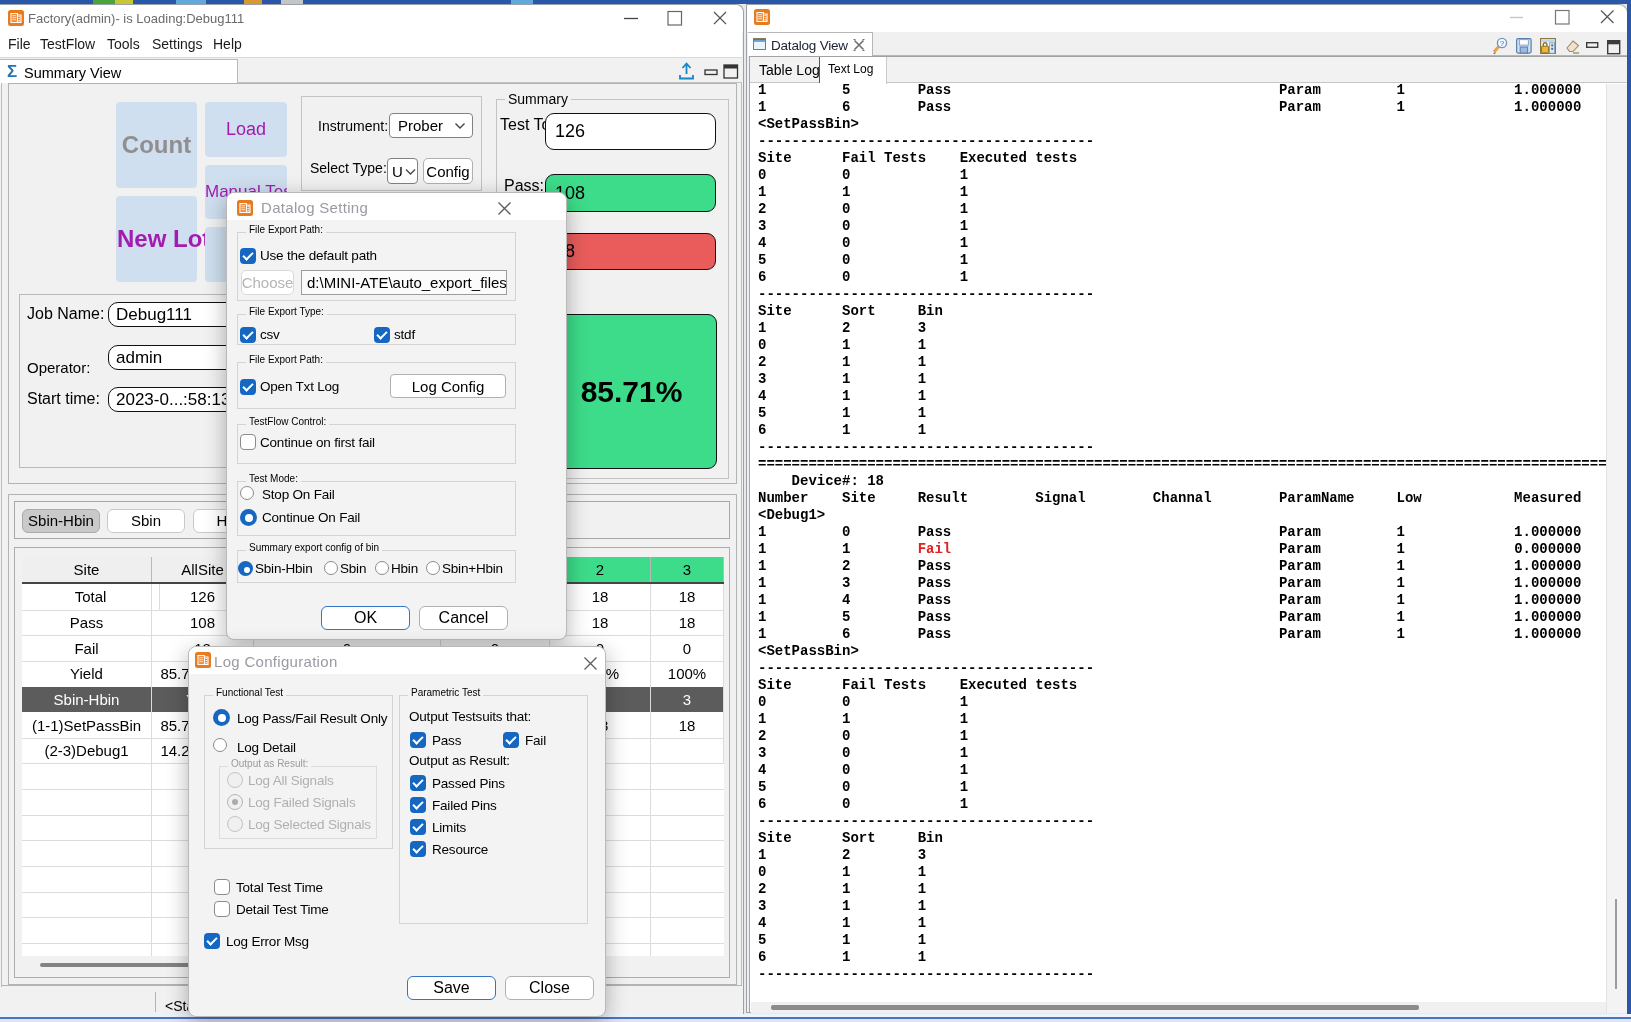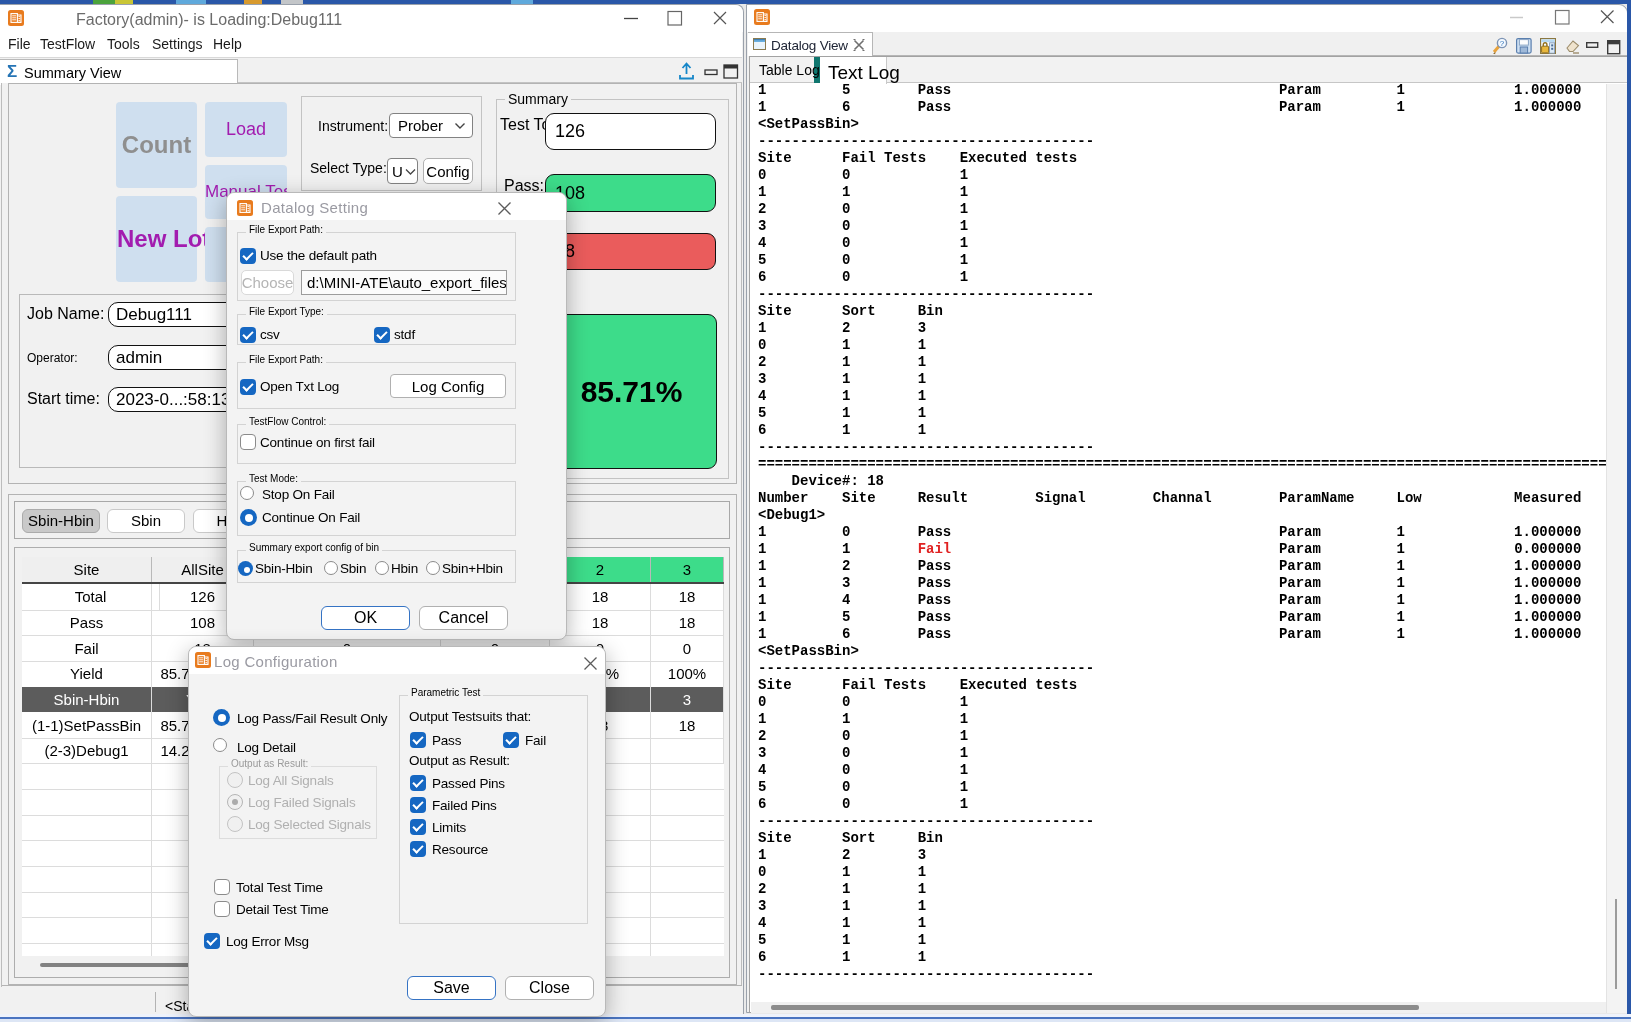--- a/index.html
+++ b/index.html
@@ -8,21 +8,21 @@
 
 #topstrip{left:0;top:0;width:1631px;height:4px;background:#2a57a8;z-index:5;}
 #topstrip .sp{position:absolute;top:0;height:4px;}
 #botstrip{left:0;top:1014px;width:1631px;height:8px;background:#eef2fb;z-index:5;}
 #botstrip .bl{position:absolute;left:0;top:3px;width:1631px;height:2px;background:#4a74c0;}
 #botstrip .b2{position:absolute;left:0;top:5px;width:1631px;height:3px;background:#dde6f5;}
 
 #lwin{left:0;top:4px;width:744px;height:1011px;background:#f1f1f1;border:1px solid #9aa1ab;border-left:none;border-radius:0 8px 0 0;z-index:1;}
 #rwin{left:746px;top:4px;width:882px;height:1009px;background:#f0f0f0;border:1px solid #9aa1ab;border-radius:0 9px 0 0;z-index:1;}
 .titlebar{position:absolute;left:0;top:0;right:0;height:27px;background:#fff;border-radius:0 8px 0 0;}
-.ttext{position:absolute;left:28px;top:6px;font-size:16px;color:#6b6b6b;margin-left:48px;}
+.ttext{position:absolute;left:28px;top:6px;font-size:13px;color:#6b6b6b;}
 
 #lmenu{left:0;top:27px;width:742px;height:25px;background:#fff;}
 #lmenu span{position:absolute;top:4px;font-size:14px;color:#1a1a1a;}
 #ltabrow{left:0;top:52px;width:742px;height:26px;background:#f1f1f1;border-bottom:1px solid #c3c3c3;border-top:1px solid #d9d9d9;}
 #ltab{position:absolute;left:0;top:1px;width:238px;height:26px;background:#fff;border:1px solid #b9b9b9;border-bottom:none;border-left:none;}
 #ltab .sig{position:absolute;left:7px;top:2px;font-size:17px;font-weight:700;color:#2574b5;}
 #ltab .tx{position:absolute;left:24px;top:5px;font-size:14.5px;color:#000;}
 
 #lbody{left:1px;top:78px;width:741px;height:904px;background:#f1f1f1;border-left:1px solid #bcbcbc;border-right:1px solid #bcbcbc;}
 .panel{position:absolute;background:#f1f1f1;border:1px solid #b3b3b3;}
@@ -57,24 +57,24 @@
 .rddissel:after{content:"";position:absolute;left:3.5px;top:3.5px;width:6px;height:6px;border-radius:50%;background:#ababab;}
 .btn{position:absolute;background:#fff;border:1px solid #b0b0b0;border-radius:6px;display:flex;align-items:center;justify-content:center;font-size:16px;color:#000;}
 .btn.def{border:1.5px solid #3573c4;}
 .glab{font-size:13.5px;color:#000;position:absolute;white-space:nowrap;letter-spacing:-0.2px;}
 
 #rtabrow{position:absolute;left:1px;top:27px;width:879px;height:24px;background:#f0f0f0;border-bottom:1px solid #b6b6b6;}
 #rtab{position:absolute;left:1px;top:27px;width:125px;height:24px;background:#fff;border:1px solid #b6b6b6;border-left:none;border-bottom:none;}
 #rtab .tx{position:absolute;left:23px;top:5px;font-size:13.5px;color:#202636;white-space:nowrap;letter-spacing:-0.2px;}
 #rview{position:absolute;left:2px;top:51px;width:880px;height:957px;border:1px solid #a2a2a2;background:#fff;}
 #rsubtabs{position:absolute;left:0;top:0;width:878px;height:26px;background:#f2f2f2;border-bottom:1px solid #c6c6c6;}
-#rsub1{position:absolute;left:0;top:0;width:70px;height:26px;border-right:6px solid #0f766e;}
+#rsub1{position:absolute;left:0;top:0;width:70px;height:26px;border-right:1px solid #0f766e;}
 #rsub1 .tx{position:absolute;left:9px;top:5px;font-size:14px;color:#000;white-space:nowrap;}
 #rsub2{position:absolute;left:70px;top:0;width:67px;height:27px;background:#fff;border-right:1px solid #c9c9c9;}
-#rsub2 .tx{position:absolute;left:8px;top:5px;font-size:19px;color:#000;white-space:nowrap;}
+#rsub2 .tx{position:absolute;left:8px;top:5px;font-size:12px;color:#000;white-space:nowrap;}
 #rlog{position:absolute;left:1px;top:27px;width:855px;height:918px;background:#fff;overflow:hidden;}
 #rlog pre{position:absolute;left:7px;top:-2px;font-family:"Liberation Mono",monospace;font-size:14px;line-height:17px;color:#000;font-weight:700;}
 #rlog .fr{color:#e02222;}
 #rhscroll{position:absolute;left:1px;top:945px;width:855px;height:11px;background:#f0f0f0;}
 #rhscroll .th1{position:absolute;left:20px;top:3px;width:648px;height:5px;background:#8c8c8c;border-radius:2px;}
 #rvscroll{position:absolute;left:856px;top:27px;width:22px;height:929px;background:#f3f3f3;border-left:1px solid #e3e3e3;}
 #rvscroll .th2{position:absolute;left:8px;top:815px;width:2px;height:90px;background:#9b9b9b;}
 svg{display:block;}
 </style></head>
 <body>
@@ -152,21 +152,21 @@
 <div class="lab" style="left:498px;top:33px;font-size:16px;">Test Total:</div>
 <div class="sfield" style="left:543px;top:30px;width:171px;height:37px;background:#fff;">126</div>
 <div class="lab" style="left:502px;top:94px;font-size:16px;">Pass:</div>
 <div class="sfield" style="left:543px;top:91px;width:171px;height:38px;background:#3ddc8a;">108</div>
 <div class="lab" style="left:502px;top:152px;font-size:16px;">Fail Count:</div>
 <div class="sfield" style="left:543px;top:150px;width:171px;height:37px;background:#ea5c5c;">18</div>
 <div class="lab" style="left:502px;top:298px;font-size:16px;">Yield:</div>
 <div class="sfield" style="left:544px;top:231px;width:171px;height:155px;background:#3ddc8a;justify-content:center;padding-left:0;font-size:30px;font-weight:700;">85.71%</div>
 <div class="lab" style="left:25px;top:222px;font-size:16px;">Job Name:</div>
 <div class="jinput" style="left:106px;top:219px;width:204px;height:25px;">Debug111</div>
-<div class="lab" style="left:25px;top:268px;font-size:12px;">Operator:</div>
+<div class="lab" style="left:25px;top:276px;font-size:15px;">Operator:</div>
 <div class="jinput" style="left:106px;top:262px;width:204px;height:25px;">admin</div>
 <div class="lab" style="left:25px;top:307px;font-size:16px;">Start time:</div>
 <div class="jinput" style="left:106px;top:304px;width:204px;height:25px;">2023-0...:58:13</div>
 <div class="panel" style="left:6px;top:411px;width:729px;height:491px;"></div>
 <div class="panel" style="left:12px;top:418px;width:716px;height:38px;border-color:#a8a8a8;"></div>
 <div class="abs" style="left:20px;top:426px;width:78px;height:24px;background:#c9c9c9;border:1px solid #ababab;border-radius:6px;text-align:center;font-size:15px;line-height:22px;">Sbin-Hbin</div>
 <div class="abs" style="left:105px;top:426px;width:78px;height:24px;background:#fff;border:1px solid #c9c9c9;border-radius:6px;text-align:center;font-size:15px;line-height:22px;">Sbin</div>
 <div class="abs" style="left:191px;top:426px;width:78px;height:24px;background:#fff;border:1px solid #c9c9c9;border-radius:6px;text-align:center;font-size:15px;line-height:22px;">Hbin</div>
 <div id="tblwrap" style="left:12px;top:464px;width:716px;height:431px;">
 <div id="tbl" style="left:7px;top:9px;width:702px;height:399px;">
@@ -458,20 +458,23 @@
     </div>
 <svg class="abs" style="left:6px;top:5px" width="16" height="16" viewBox="0 0 16 16">
 <rect x="0" y="0" width="16" height="16" rx="2.5" fill="#e87b1e"></rect>
 <rect x="3" y="3.6" width="6.4" height="8.8" fill="none" stroke="#fff" stroke-width="1.1"></rect>
 <path d="M9.4 5.0 H13 V12.4 H9.4" fill="none" stroke="#fff" stroke-width="1.1"></path>
 <path d="M4.2 5.8h4M4.2 7.8h4M4.2 9.8h4M10.4 6.6h1.8M10.4 8.6h1.8M10.4 10.6h1.8" stroke="#fff" stroke-width="0.9"></path>
 </svg>
 <svg class="dx" style="left:394px;top:9px" width="15" height="15" viewBox="0 0 15 15">
 <path d="M1.5 1.5 L13.5 13.5 M13.5 1.5 L1.5 13.5" stroke="#5c5c5c" stroke-width="1.3"></path>
     </svg>
+<div class="gbox" style="left:15px;top:48px;width:189px;height:154px;border-color:#d3d3d3;">
+      <span class="gl" style="background:#f3f3f3;">Functional Test</span>
+    </div>
 <div class="rdsel" style="left:24px;top:62px;"></div>
 <div class="glab" style="left:48px;top:64px;">Log Pass/Fail Result Only</div>
 <div class="rd" style="left:24px;top:91px;"></div>
 <div class="glab" style="left:48px;top:93px;">Log Detail</div>
 <div class="gbox" style="left:30px;top:119px;width:158px;height:73px;border-color:#dcdcdc;">
       <span class="gl" style="background:#f3f3f3;color:#9a9a9a;">Output as Result:</span>
     </div>
 <div class="rddis" style="left:38px;top:125px;"></div>
 <div class="glab" style="left:59px;top:126px;color:#b0b0b0;">Log All Signals</div>
 <div class="rddissel" style="left:38px;top:147px;"></div>

